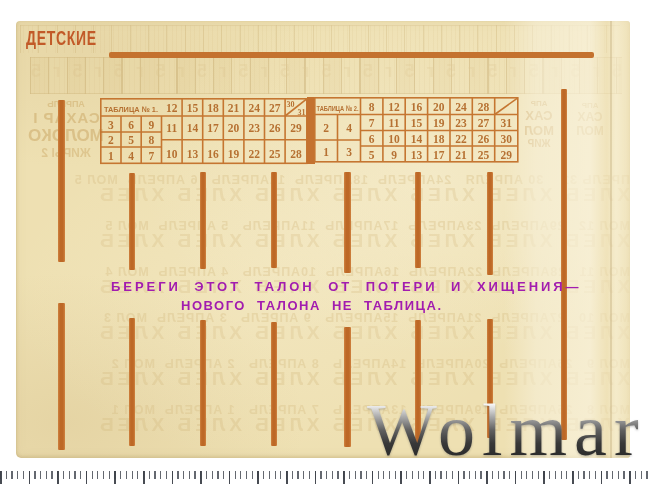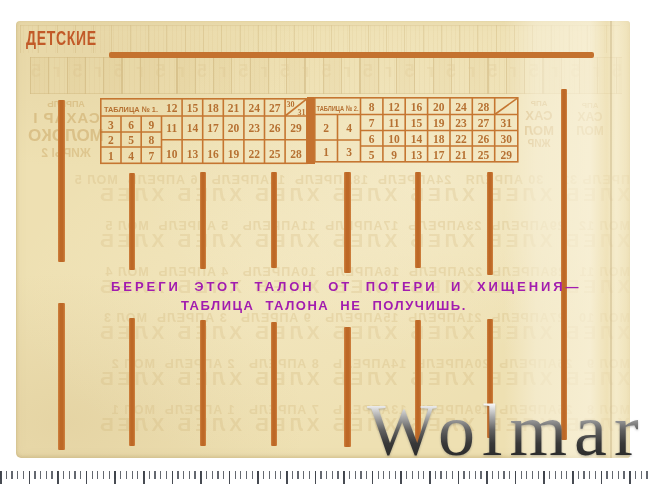--- a/index.html
+++ b/index.html
@@ -213,21 +213,21 @@
 <div class="bar" style="left:414.5px;top:172px;height:96px;"></div>
 <div class="bar" style="left:414.5px;top:320px;height:123px;"></div>
 
 <div class="bar" style="left:486.5px;top:172px;height:103px;"></div>
 <div class="bar" style="left:486.5px;top:319px;height:119px;"></div>
 
 <div class="bar" style="left:560.5px;top:89px;height:351px;"></div>
 
 <div class="abs otx" style="left:111px;top:279px;width:480px;font-size:13px;letter-spacing:2.95px;word-spacing:7px;">БЕРЕГИ ЭТОТ ТАЛОН ОТ ПОТЕРИ И ХИЩЕНИЯ—</div>
 
-<div class="abs otx" style="left:181px;top:298px;width:320px;font-size:13px;letter-spacing:1.5px;word-spacing:6px;">ТАБЛИЦА ТАЛОНА НЕ ПОЛУЧИШЬ.</div>
+<div class="abs otx" style="left:181px;top:298px;width:320px;font-size:13px;letter-spacing:1.5px;word-spacing:6px;">НОВОГО ТАЛОНА НЕ ТАБЛИЦА.</div>
 
 <div class="abs" style="left:367px;top:395px;width:292px;height:78px;
      font-family:'Liberation Serif',serif;font-size:74px;font-weight:normal;
      letter-spacing:7px;line-height:70px;
      background:linear-gradient(180deg,#ffffff 10%, #aaaaaa 28%, #606060 45%, #383838 62%, #242424 88%);
      -webkit-background-clip:text;background-clip:text;color:transparent;
      filter:drop-shadow(0 1px 1px rgba(90,90,90,.4));">Wolmar</div>
 
 <div class="abs" id="ruler" style="left:0;top:462px;width:650px;height:23px;background:#fff;">
   <div class="abs" style="left:0;top:9px;width:650px;height:8px;background:

